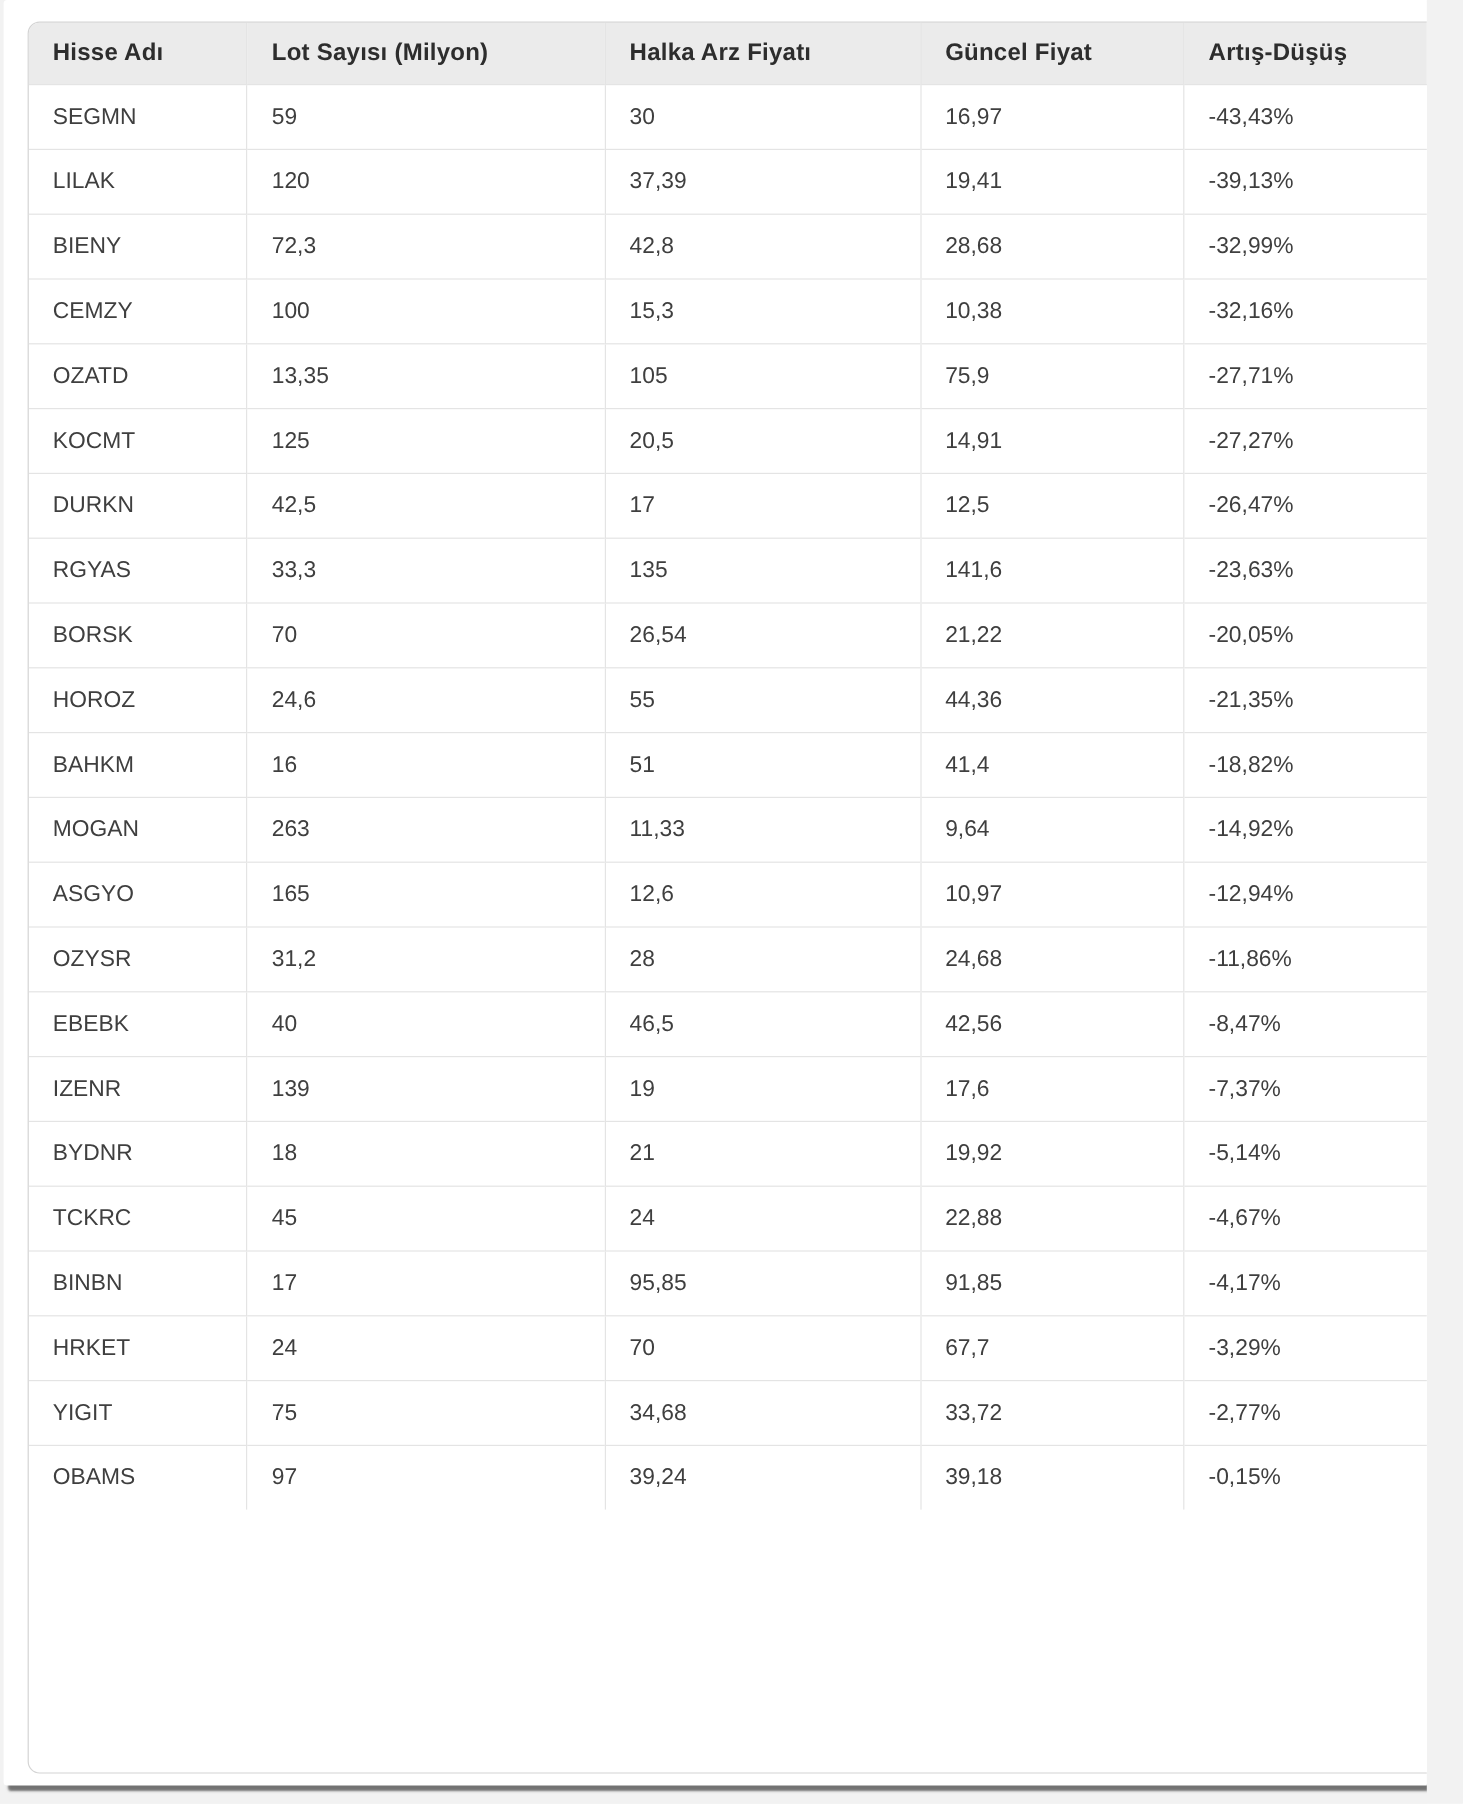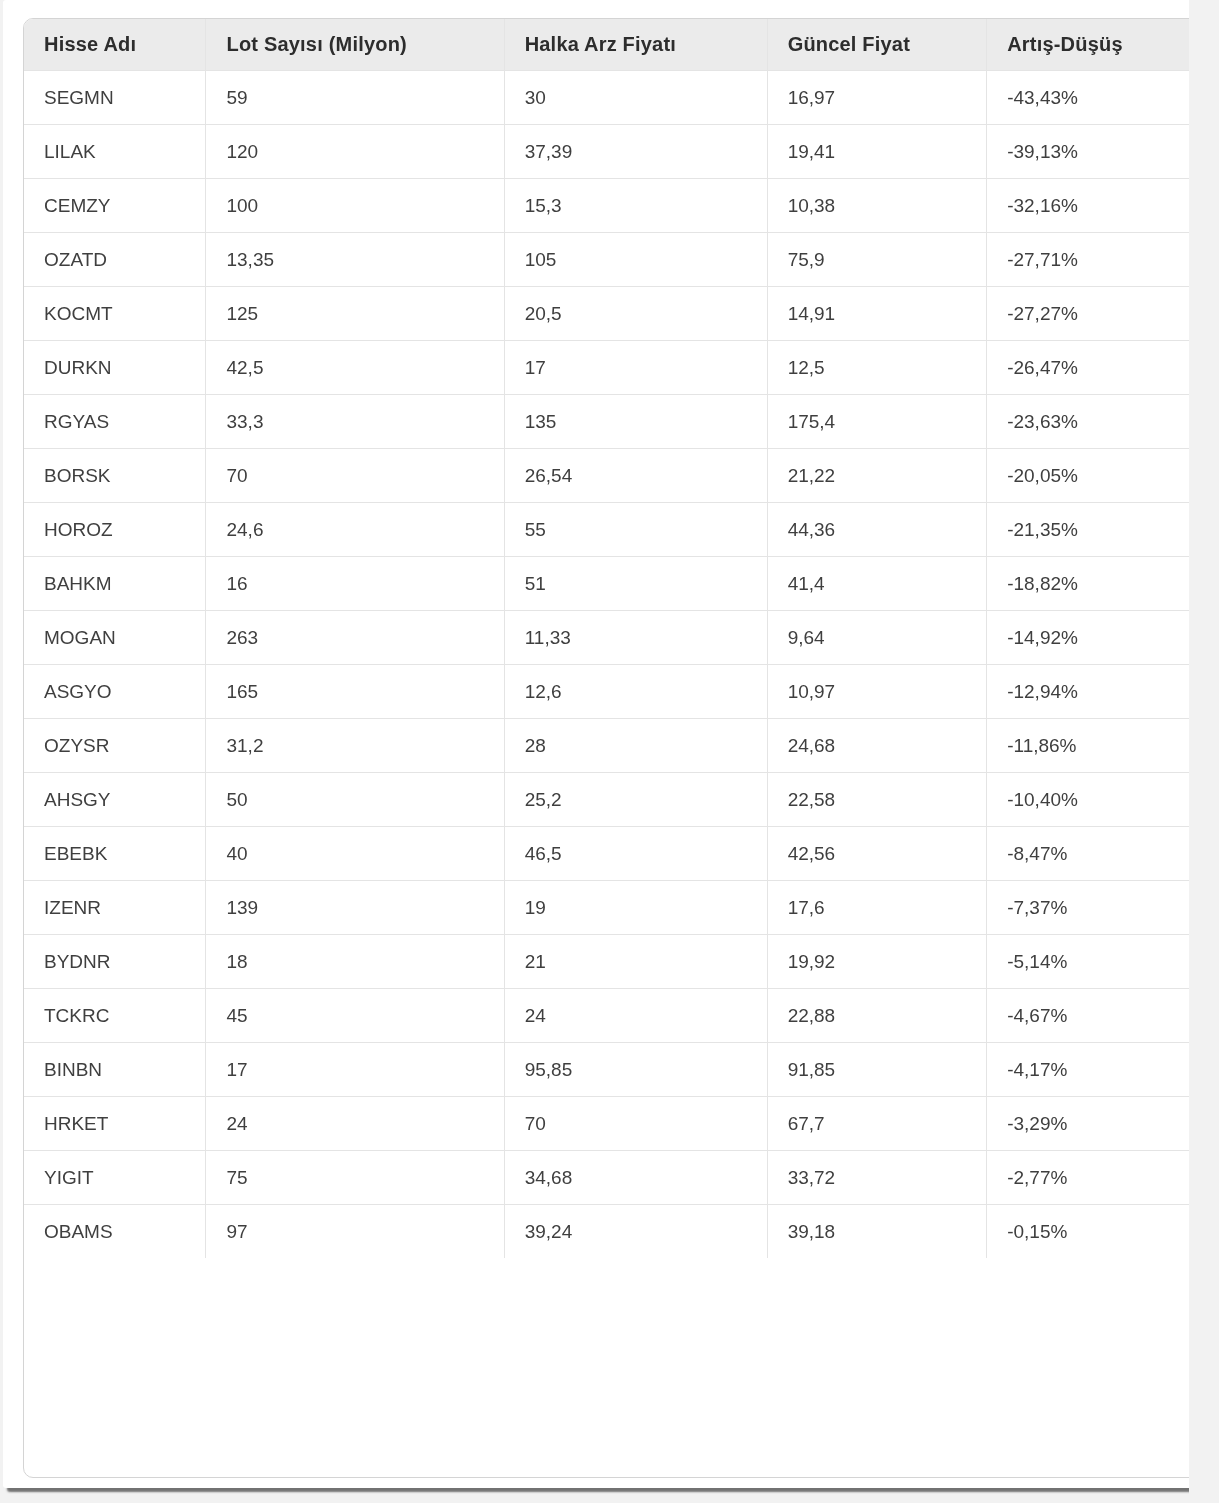--- a/index.html
+++ b/index.html
@@ -108,20 +108,27 @@
               <td>-43,43%</td>
             </tr>
             <tr>
               <td>LILAK</td>
               <td>120</td>
               <td>37,39</td>
               <td>19,41</td>
               <td>-39,13%</td>
             </tr>
             <tr>
+              <td>BIENY</td>
+              <td>72,3</td>
+              <td>42,8</td>
+              <td>28,68</td>
+              <td>-32,99%</td>
+            </tr>
+            <tr>
               <td>CEMZY</td>
               <td>100</td>
               <td>15,3</td>
               <td>10,38</td>
               <td>-32,16%</td>
             </tr>
             <tr>
               <td>OZATD</td>
               <td>13,35</td>
               <td>105</td>
@@ -139,21 +146,21 @@
               <td>DURKN</td>
               <td>42,5</td>
               <td>17</td>
               <td>12,5</td>
               <td>-26,47%</td>
             </tr>
             <tr>
               <td>RGYAS</td>
               <td>33,3</td>
               <td>135</td>
-              <td>175,4</td>
+              <td>141,6</td>
               <td>-23,63%</td>
             </tr>
             <tr>
               <td>BORSK</td>
               <td>70</td>
               <td>26,54</td>
               <td>21,22</td>
               <td>-20,05%</td>
             </tr>
             <tr>
@@ -183,27 +190,20 @@
               <td>12,6</td>
               <td>10,97</td>
               <td>-12,94%</td>
             </tr>
             <tr>
               <td>OZYSR</td>
               <td>31,2</td>
               <td>28</td>
               <td>24,68</td>
               <td>-11,86%</td>
-            </tr>
-            <tr>
-              <td>AHSGY</td>
-              <td>50</td>
-              <td>25,2</td>
-              <td>22,58</td>
-              <td>-10,40%</td>
             </tr>
             <tr>
               <td>EBEBK</td>
               <td>40</td>
               <td>46,5</td>
               <td>42,56</td>
               <td>-8,47%</td>
             </tr>
             <tr>
               <td>IZENR</td>

